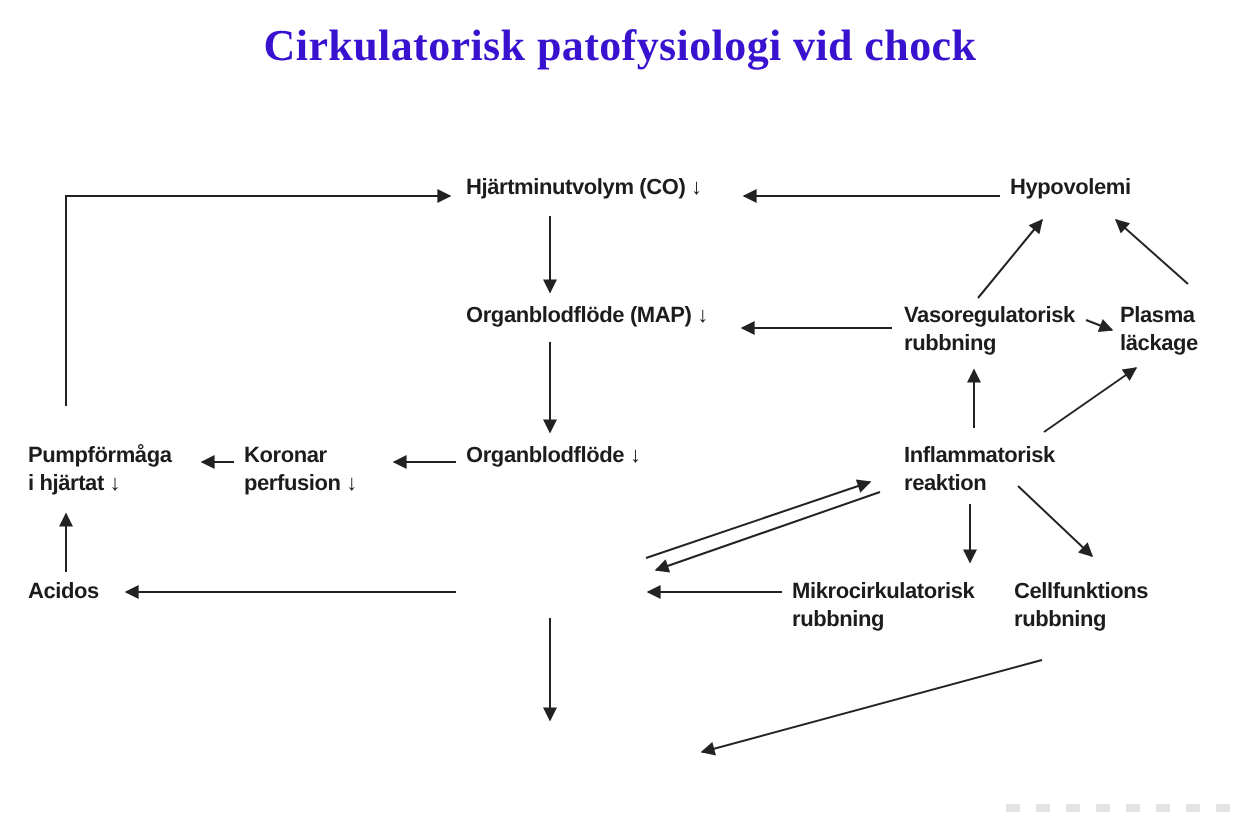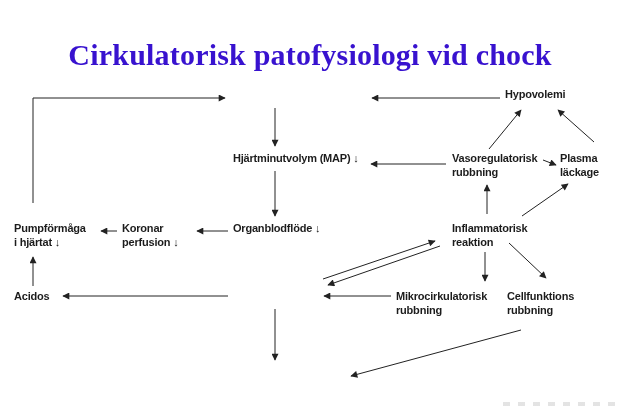--- a/index.html
+++ b/index.html
@@ -6,24 +6,23 @@
   .stage {
     position:relative; width:620px; height:408px;
     background:var(--bg-color,#ffffff);
     font-family:"Liberation Sans", sans-serif;
     overflow:hidden;
   }
   .title {
     position:absolute; top:10px; left:0; width:620px;
     text-align:center;
     font-family:"Liberation Serif", serif;
-    font-weight:bold; font-size:30px;
+    font-weight:bold; font-size:22px;
     color:var(--title-color,#3812cf);
     letter-spacing:0.2px;
-    margin-top:28px;
   }
   .node {
     position:absolute;
     font-size:11px; font-weight:bold;
     line-height:14px;
     color:var(--text-color,#1c1c1c);
     white-space:pre-line;
     letter-spacing:-0.2px;
   }
   svg.arrows { position:absolute; left:0; top:0; }
@@ -69,22 +68,23 @@
     <line x1="228" y1="296" x2="63" y2="296" marker-end="url(#ah)"></line>
     <line x1="323" y1="279" x2="435" y2="241" marker-end="url(#ah)"></line>
     <line x1="440" y1="246" x2="328" y2="285" marker-end="url(#ah)"></line>
     <line x1="391" y1="296" x2="324" y2="296" marker-end="url(#ah)"></line>
     <line x1="485" y1="252" x2="485" y2="281" marker-end="url(#ah)"></line>
     <line x1="509" y1="243" x2="546" y2="278" marker-end="url(#ah)"></line>
     <line x1="275" y1="309" x2="275" y2="360" marker-end="url(#ah)"></line>
     <line x1="521" y1="330" x2="351" y2="376" marker-end="url(#ah)"></line>
   </svg>
 
+  <div class="node" style="left:233px;top:87px">Hjärtminutvolym (CO) ↓</div>
   <div class="node" style="left:505px;top:87px">Hypovolemi</div>
-  <div class="node" style="left:233px;top:151px">Hjärtminutvolym (MAP) ↓</div>
+  <div class="node" style="left:233px;top:151px">Organblodflöde (MAP) ↓</div>
   <div class="node" style="left:452px;top:151px">Vasoregulatorisk
 rubbning</div>
   <div class="node" style="left:560px;top:151px">Plasma
 läckage</div>
   <div class="node" style="left:122px;top:221px">Koronar
 perfusion ↓</div>
   <div class="node" style="left:14px;top:221px">Pumpförmåga
 i hjärtat ↓</div>
   <div class="node" style="left:452px;top:221px">Inflammatorisk
 reaktion</div>

